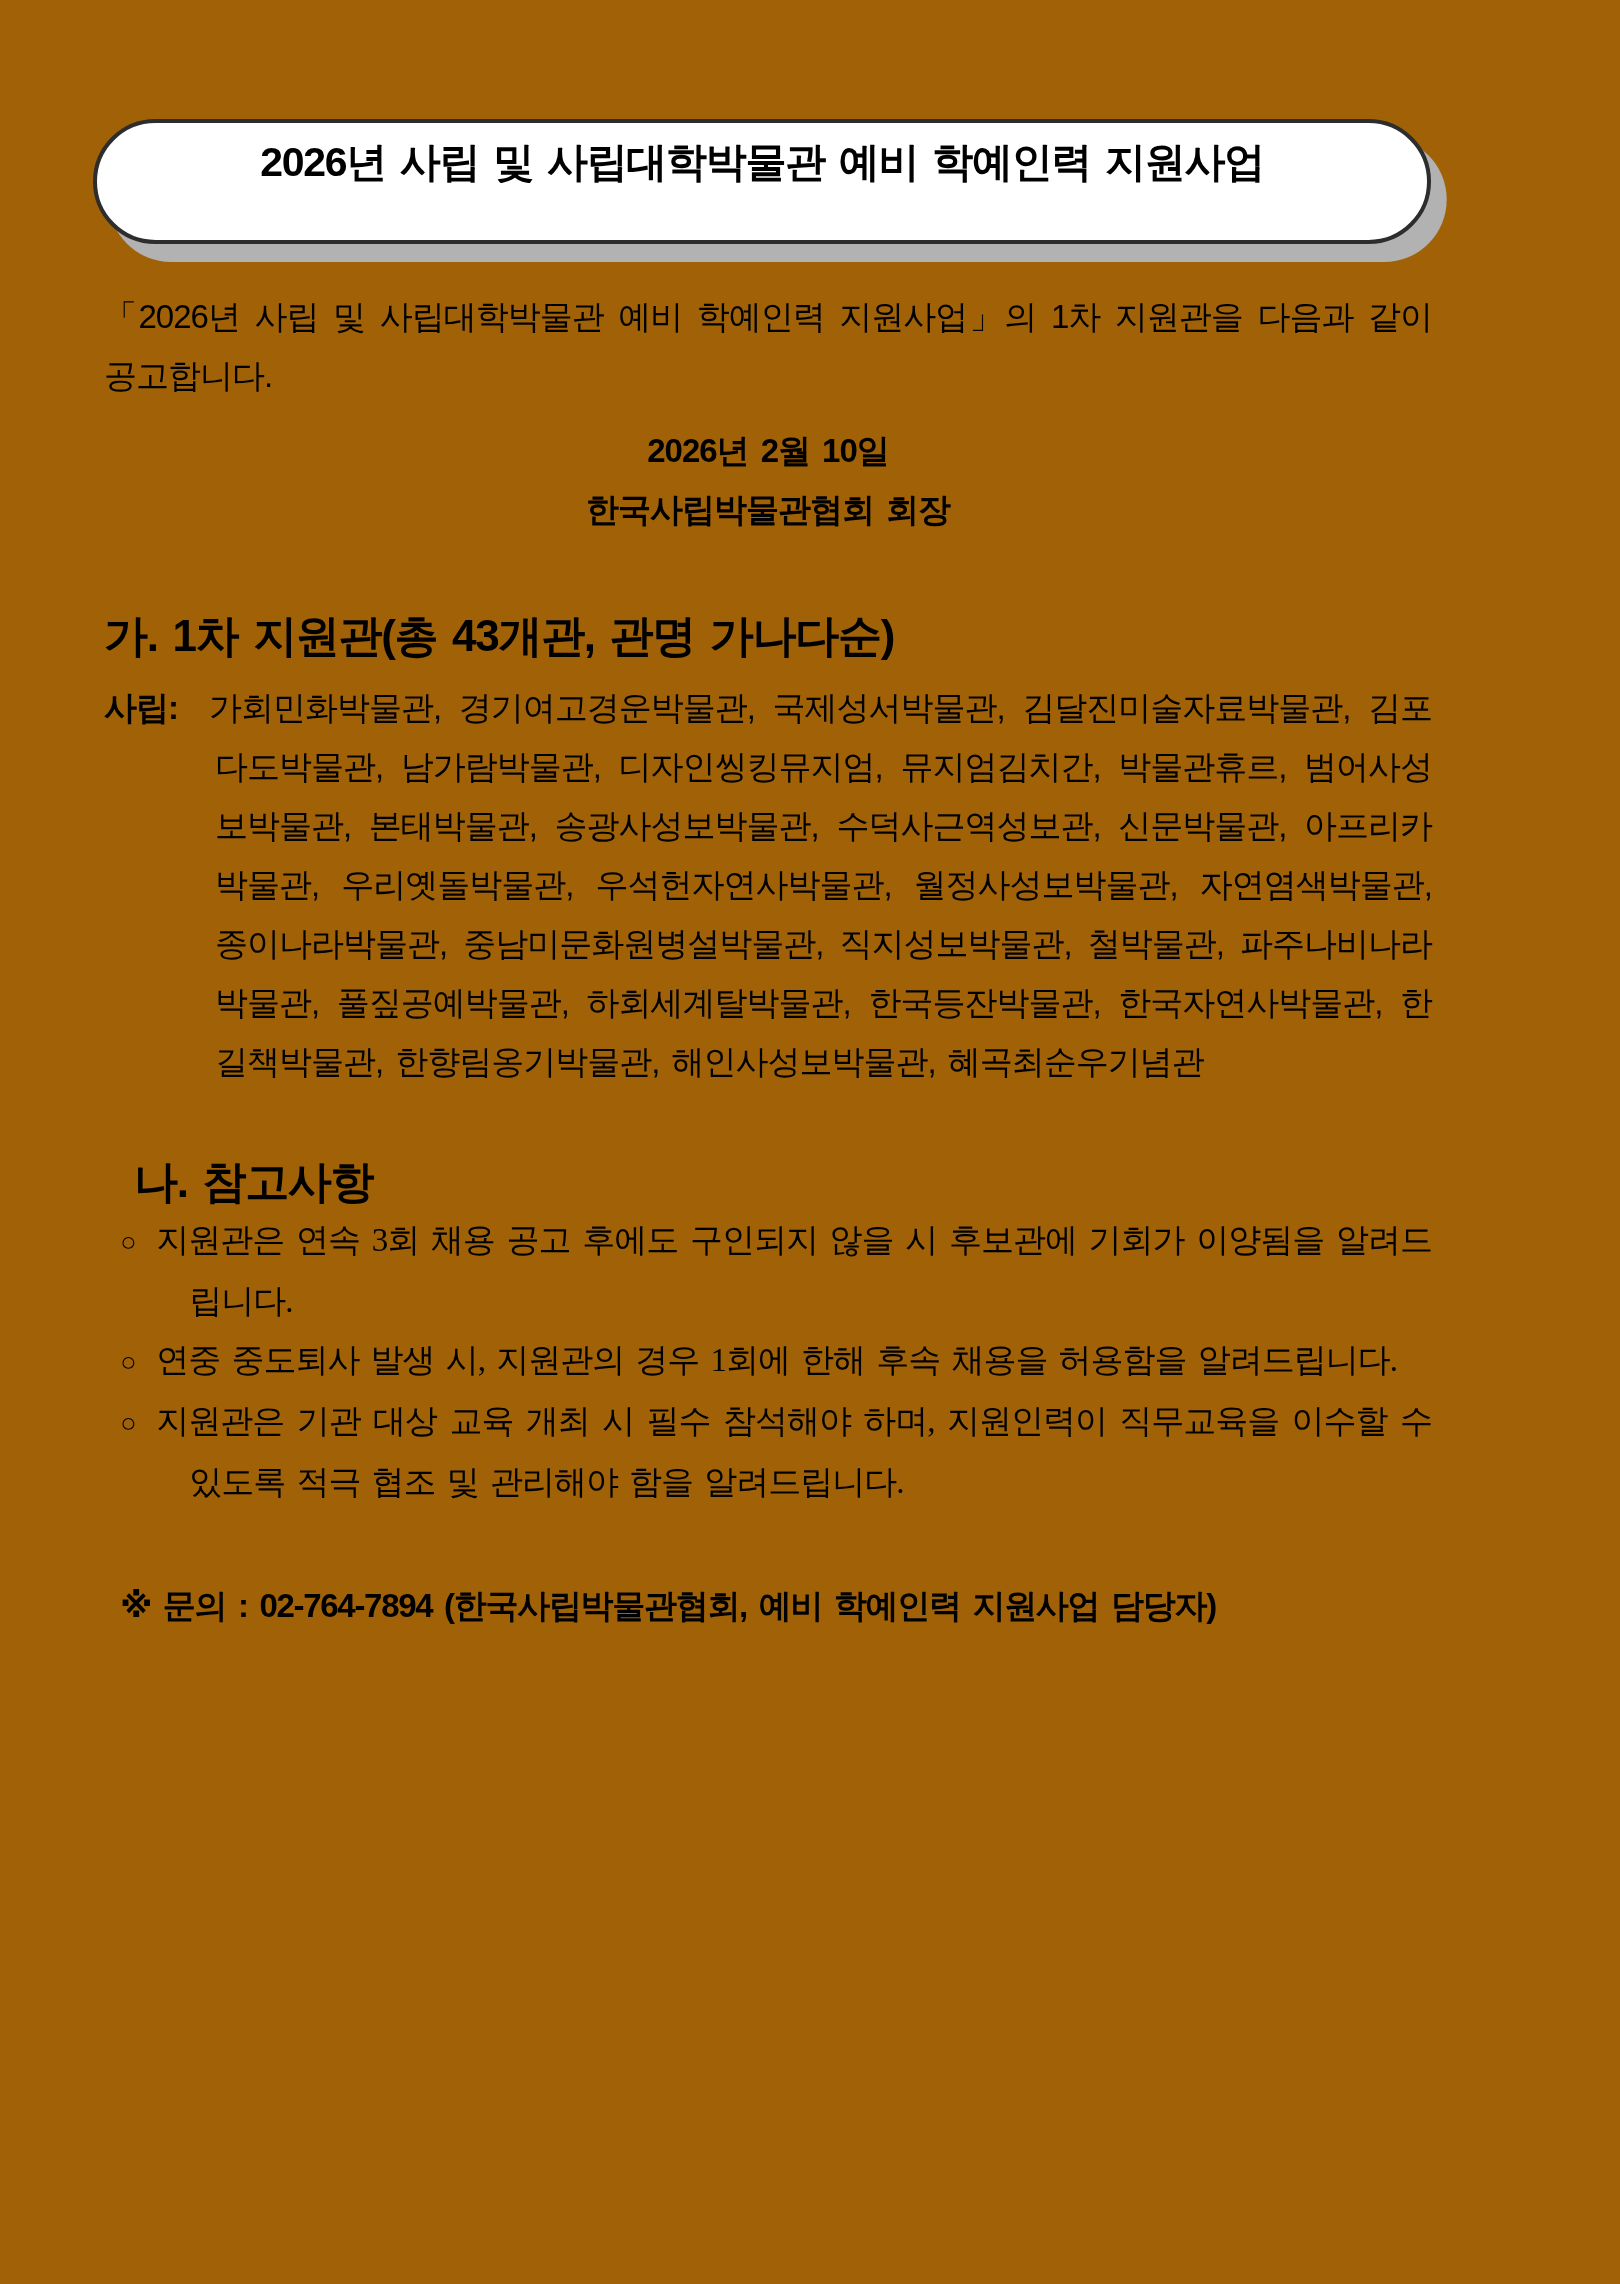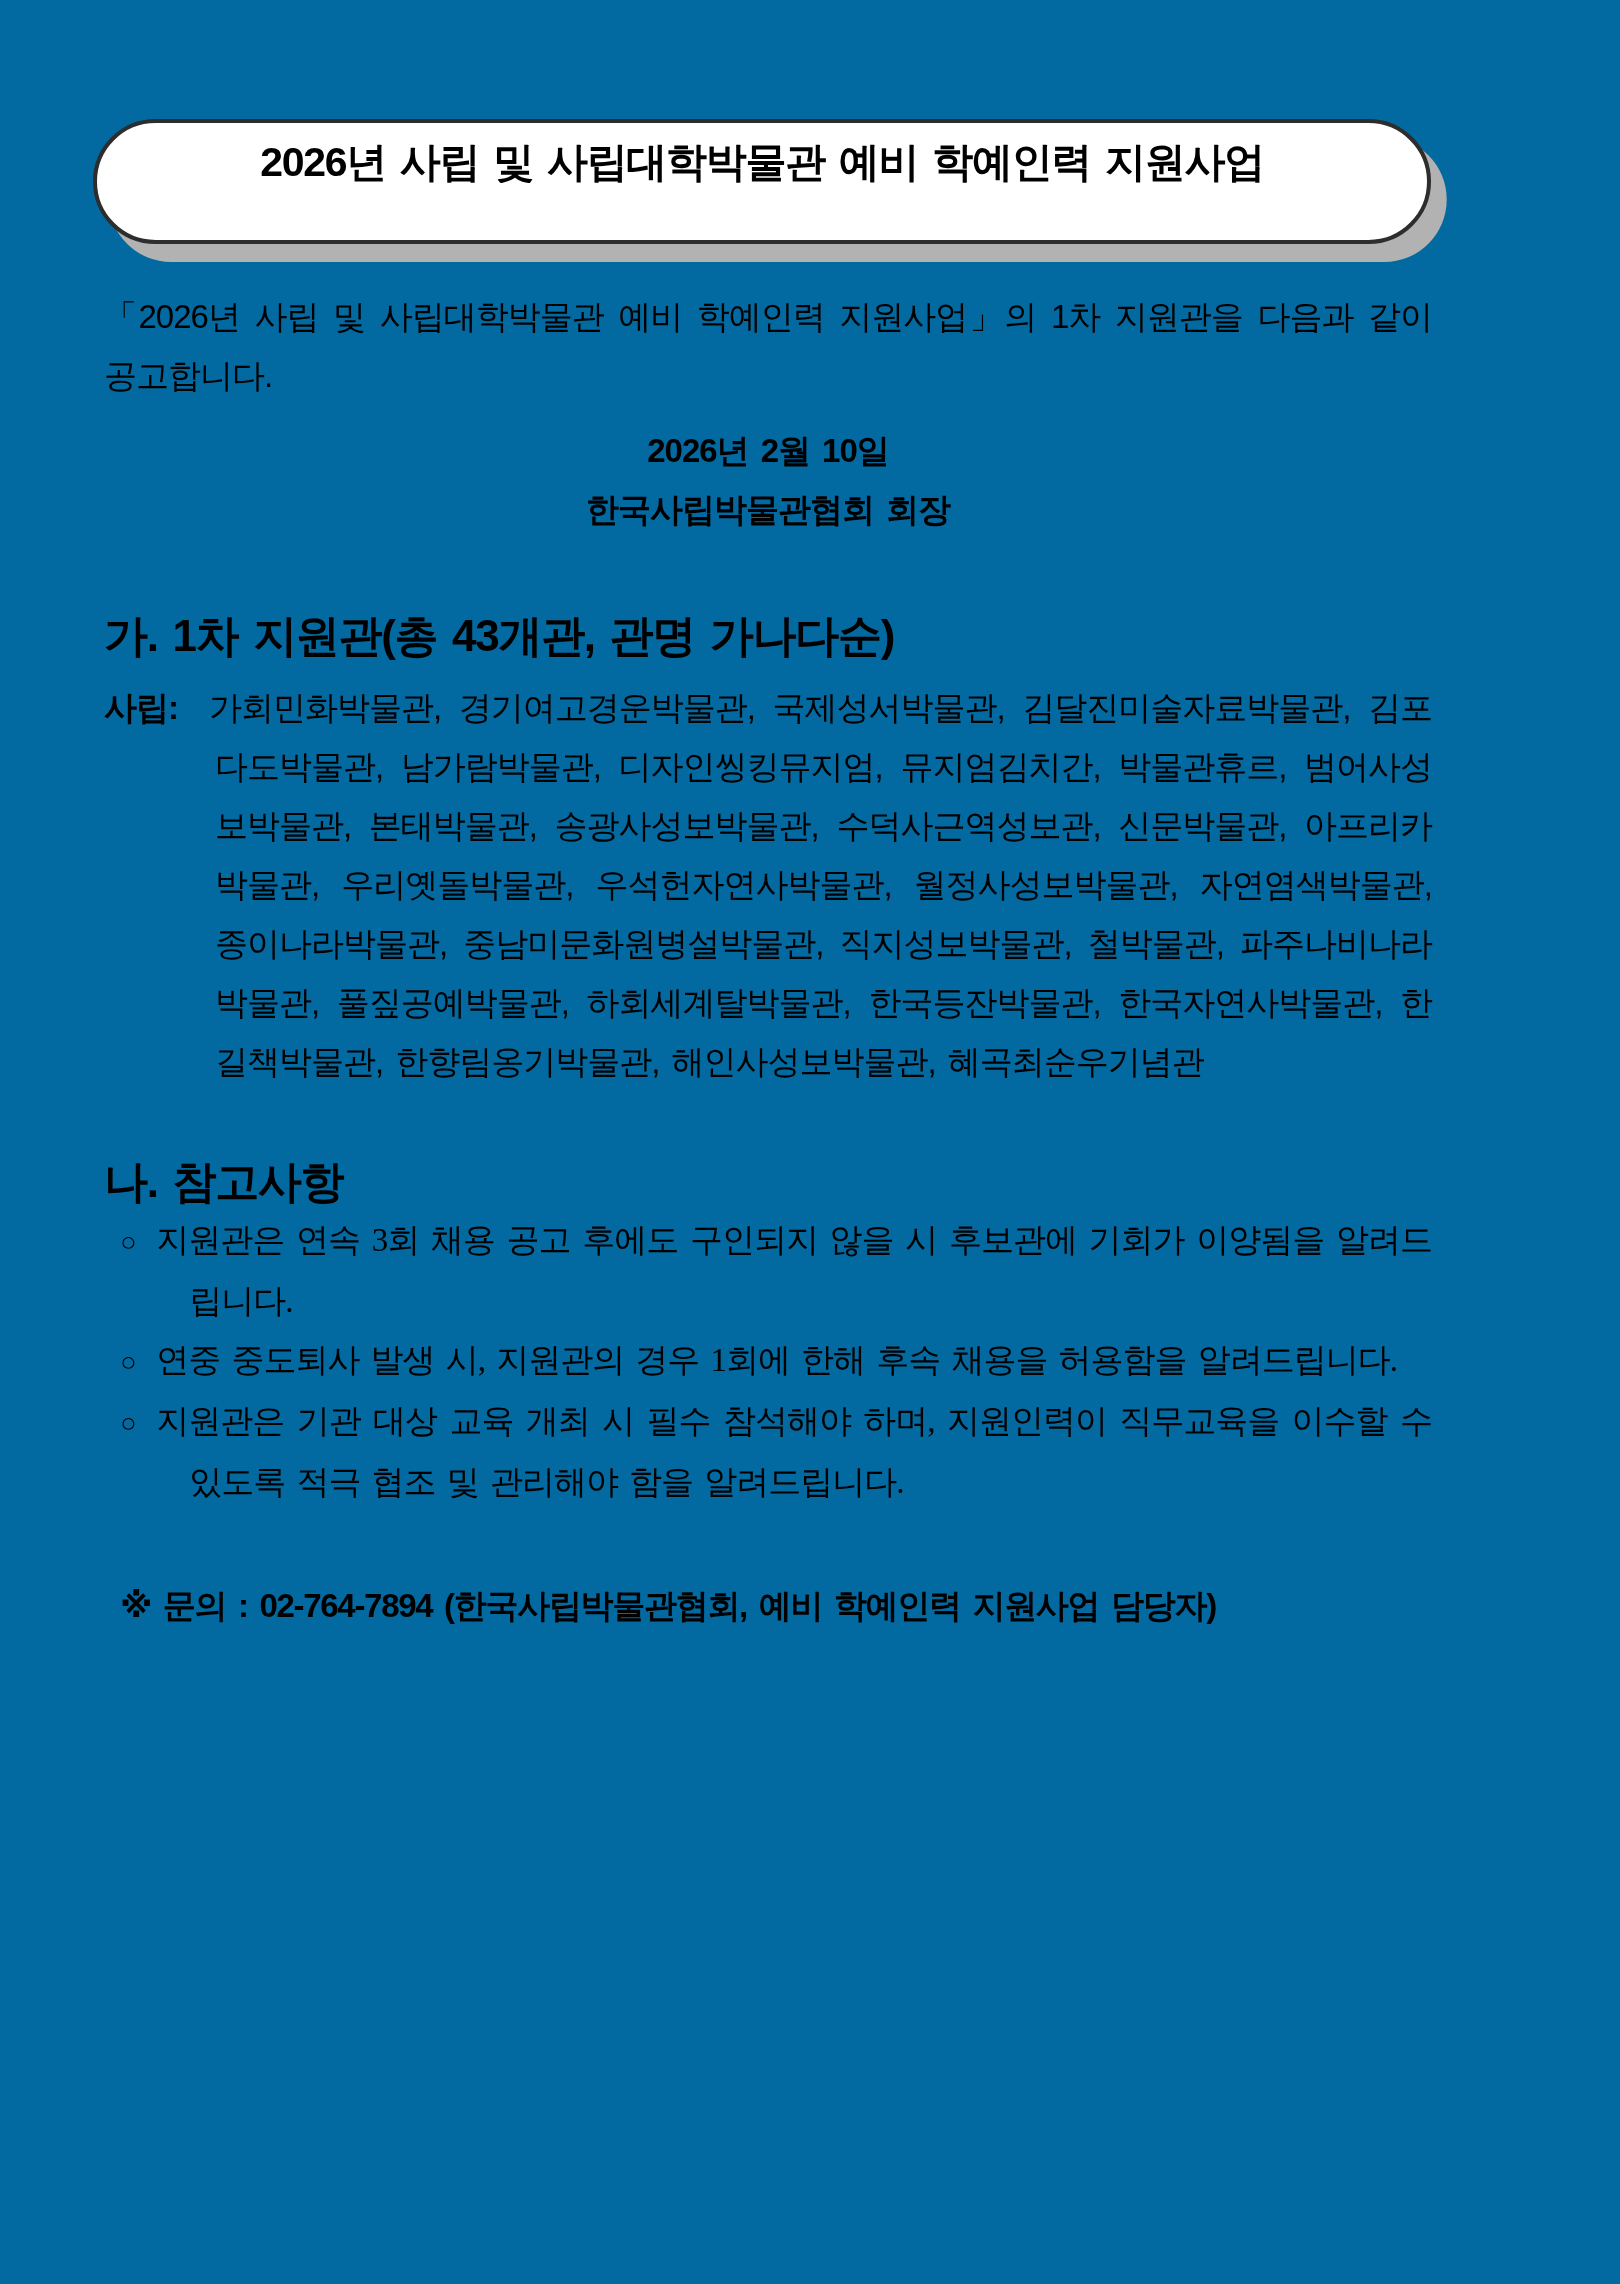--- a/index.html
+++ b/index.html
@@ -6,21 +6,21 @@
     margin: 0;
     padding: 0;
     background: #ffffff;
     color: #000000;
     font-family: "Liberation Sans", "DejaVu Sans", sans-serif;
   }
   .sheet {
     position: relative;
     width: 1620px;
     height: 2284px;
-    background: #0369a1;
+    background: #a16207;
     overflow: hidden;
   }
   .content {
     position: absolute;
     left: 104px;
     top: 0;
     width: 1328px;
     font-size: 33px;
     line-height: 59px;
     letter-spacing: -1px;
@@ -60,21 +60,21 @@
   }
   
   .heading {
     margin: 0;
     font-size: 44px;
     font-weight: 700;
     line-height: 59px;
     letter-spacing: -1.3px;
   }
   .heading-a { margin-top: 67px; }
-  .heading-b { margin-top: 61px; }
+  .heading-b { margin-top: 61px; margin-left: 30px; }
   
   .museums {
     margin: 13px 0 0 0;
     padding-left: 111px;
     text-indent: -111px;
     text-align: justify;
   }
   .museums.univ { margin-top: 57px; }
   .museums .label {
     font-weight: 700;

